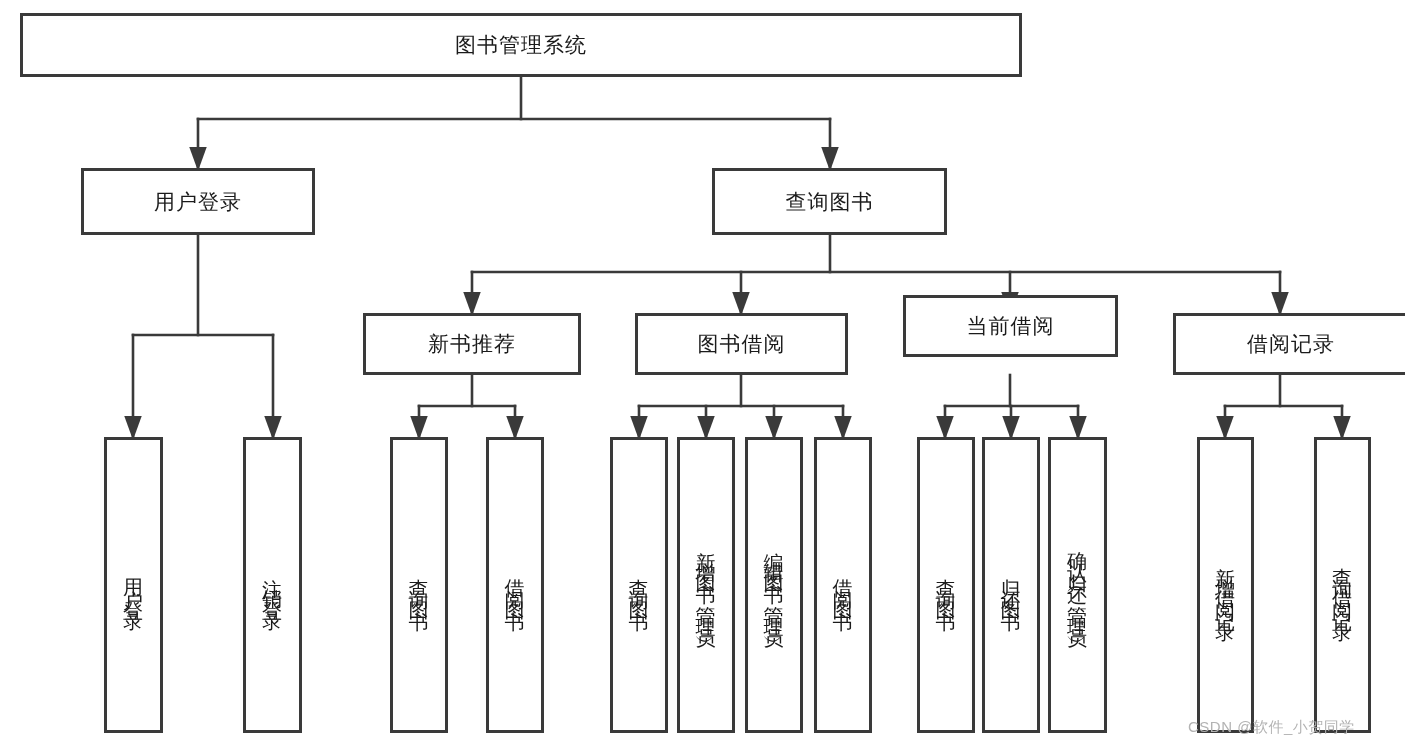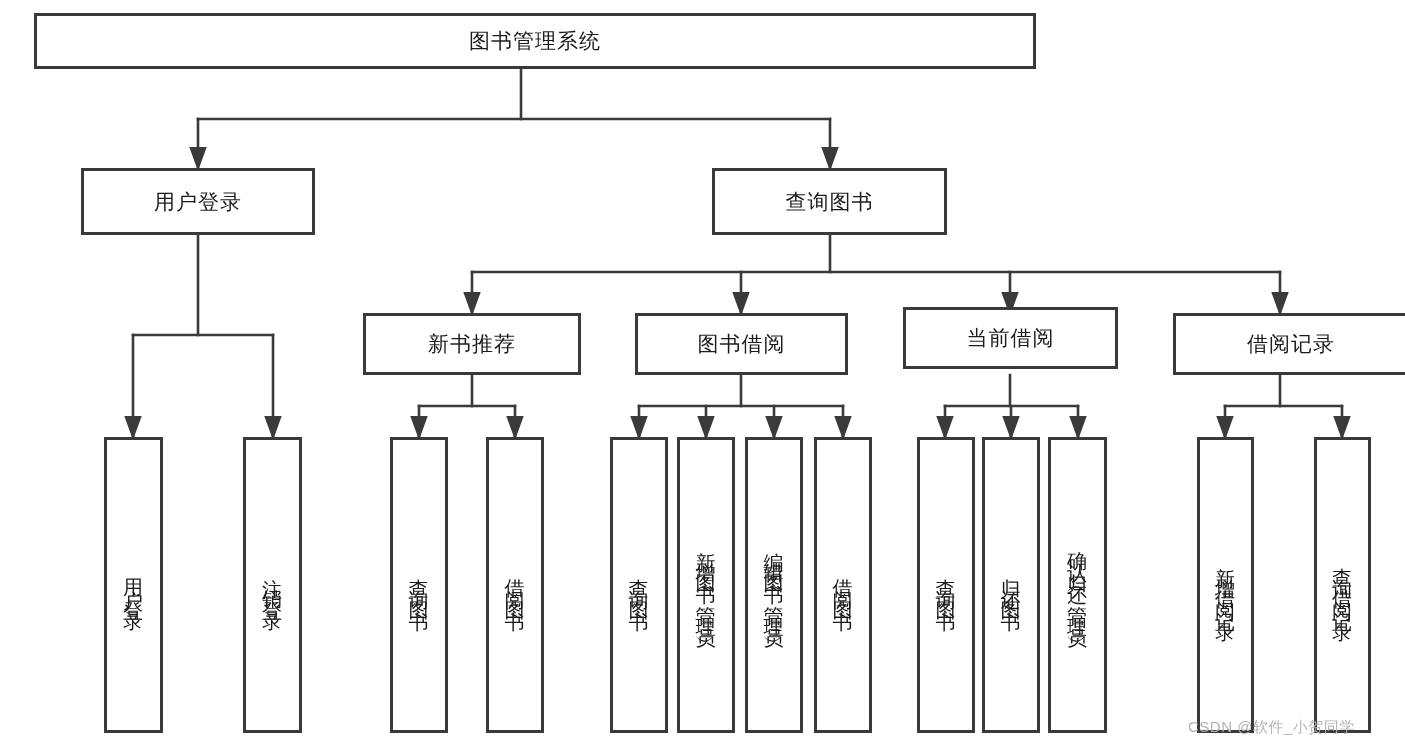--- a/index.html
+++ b/index.html
@@ -40,26 +40,26 @@
   }
   .node.v span {
     writing-mode: vertical-rl;
     text-orientation: mixed;
     font-size: 20px;
     line-height: 1;
     letter-spacing: 11px;
     white-space: nowrap;
   }
   
-  #n-root  { left: 34px;   top: 13px;  width: 1002px; height: 56px; }
+  #n-root  { left: 20px;   top: 13px;  width: 1002px; height: 64px; }
   #n-l2-0  { left: 81px;   top: 168px; width: 234px;  height: 67px; }
   #n-l2-1  { left: 712px;  top: 168px; width: 235px;  height: 67px; }
   #n-l3-0  { left: 363px;  top: 313px; width: 218px;  height: 62px; }
   #n-l3-1  { left: 635px;  top: 313px; width: 213px;  height: 62px; }
-  #n-l3-2  { left: 903px;  top: 307px; width: 215px;  height: 62px; }
+  #n-l3-2  { left: 903px;  top: 295px; width: 215px;  height: 62px; }
   #n-l3-3  { left: 1173px; top: 313px; width: 236px;  height: 62px; }
   .leaf    { top: 437px; height: 296px; }
   #n-l4-00 { left: 104px;  width: 59px; }
   #n-l4-01 { left: 243px;  width: 59px; }
   #n-l4-10 { left: 390px;  width: 58px; }
   #n-l4-11 { left: 486px;  width: 58px; }
   #n-l4-20 { left: 610px;  width: 58px; }
   #n-l4-21 { left: 677px;  width: 58px; }
   #n-l4-22 { left: 745px;  width: 58px; }
   #n-l4-23 { left: 814px;  width: 58px; }

